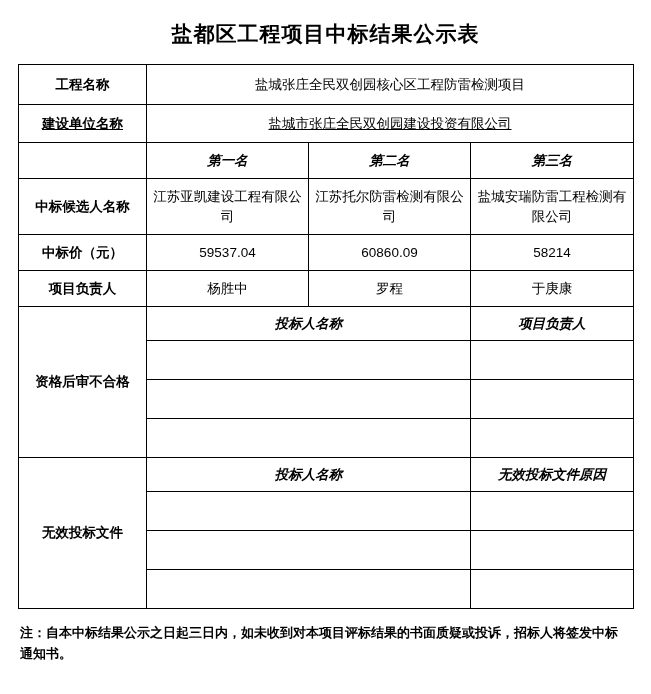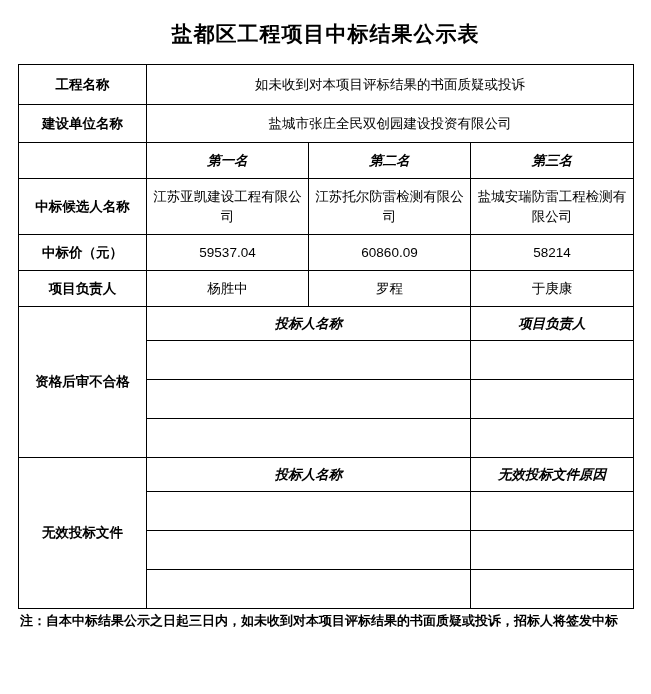--- a/index.html
+++ b/index.html
@@ -48,28 +48,28 @@
     font-size: 13.5px;
   }
   td.head {
     font-weight: bold;
     font-style: italic;
   }
   td.blank {
     height: 26px;
   }
   .row-h-1 { height: 40px; }
-  .row-h-2 { height: 38px; }
+  .row-h-2 { height: 38px; text-decoration: underline; }
   .row-h-3 { height: 36px; }
   .row-h-4 { height: 56px; }
   .row-h-5 { height: 36px; }
   .row-h-6 { height: 36px; padding-left: 12px; }
   .sub-head { height: 34px; font-weight: bold; }
   .note {
-    margin-top: 2px;
+    margin-top: 14px;
     font-size: 13px;
     font-weight: bold;
     line-height: 1.6;
     text-align: left;
     padding-left: 2px;
   }
   .note .line2 {
     display: block;
   }
 </style>
@@ -83,21 +83,21 @@
   <table class="main">
     <colgroup>
       <col style="width:128px">
       <col style="width:162px">
       <col style="width:162px">
       <col style="width:163px">
     </colgroup>
     <tbody>
       <tr class="row-h-1">
         <td class="label">工程名称</td>
-        <td colspan="3">如未收到对本项目评标结果的书面质疑或投诉</td>
+        <td colspan="3">盐城张庄全民双创园核心区工程防雷检测项目</td>
       </tr>
       <tr class="row-h-2">
         <td class="label">建设单位名称</td>
         <td colspan="3">盐城市张庄全民双创园建设投资有限公司</td>
       </tr>
       <tr class="row-h-3">
         <td class="label"></td>
         <td class="head">第一名</td>
         <td class="head">第二名</td>
         <td class="head">第三名</td>
@@ -154,15 +154,16 @@
       </tr>
       <tr>
         <td colspan="2" class="blank"></td>
         <td class="blank"></td>
       </tr>
     </tbody>
   </table>
 
   <div class="note">
     <span>注：自本中标结果公示之日起三日内，如未收到对本项目评标结果的书面质疑或投诉，招标人将签发中标</span>
+    <span class="line2">通知书。</span>
   </div>
 
 </div>
 
 </body></html>

